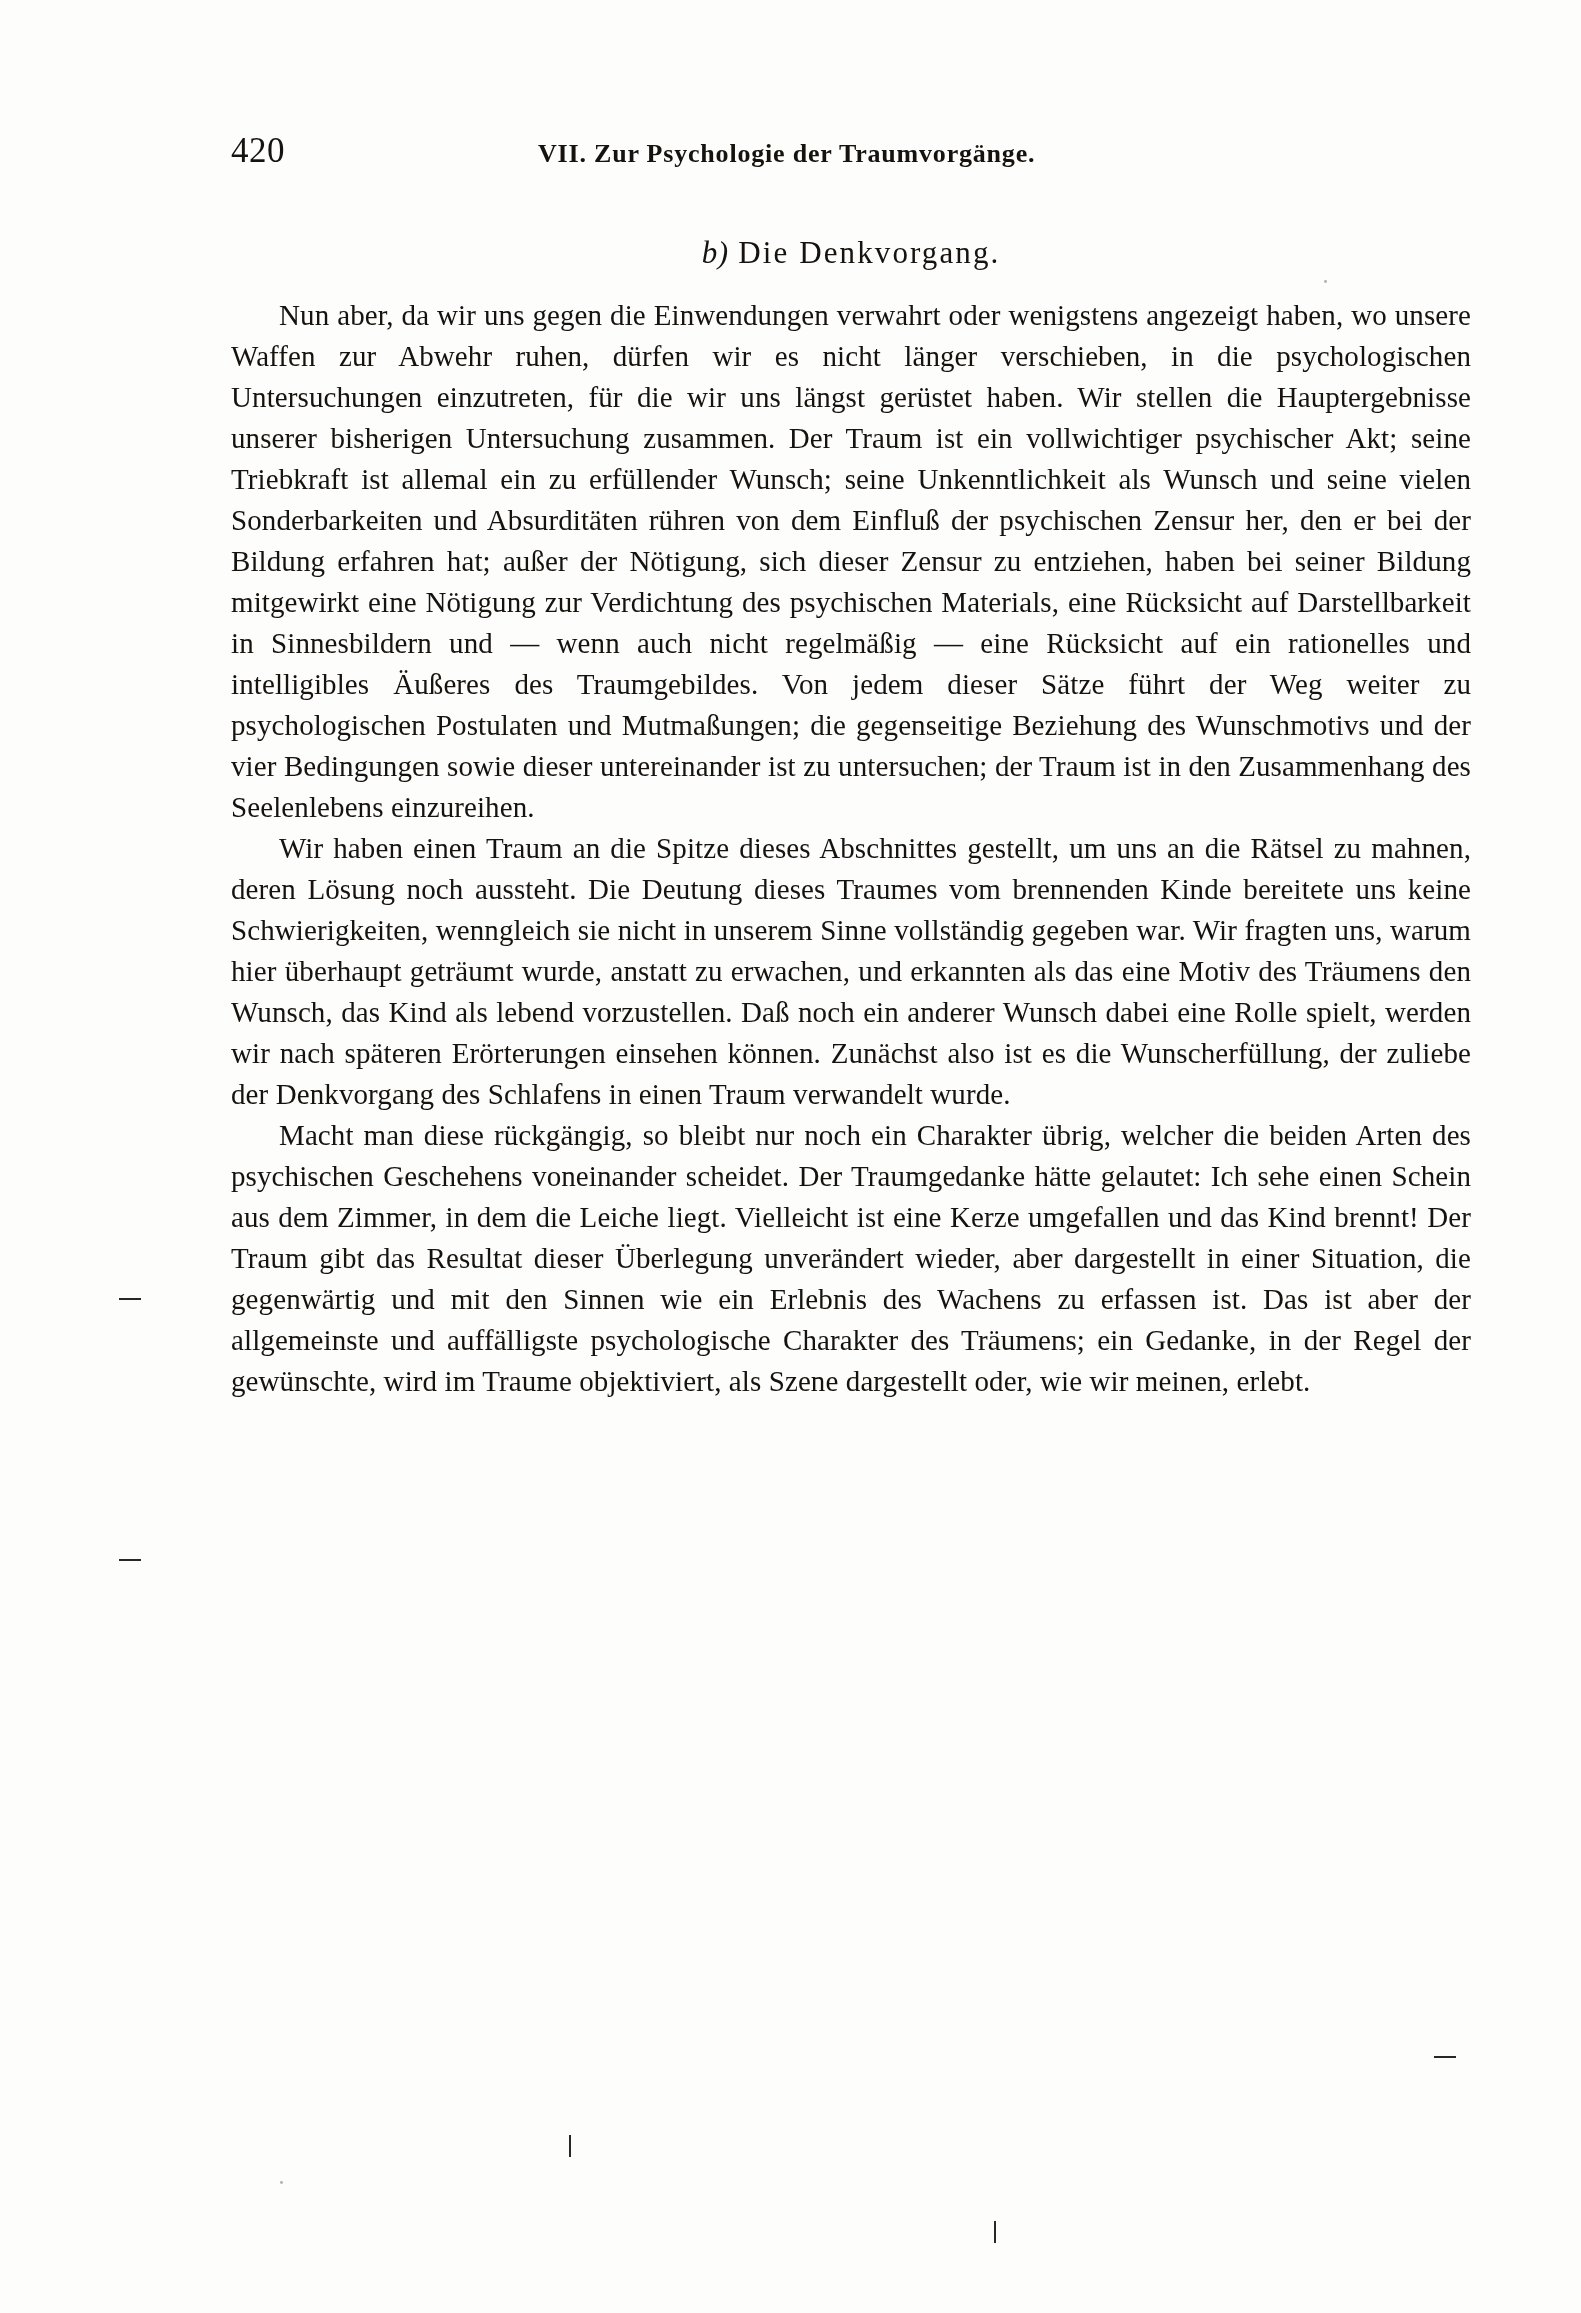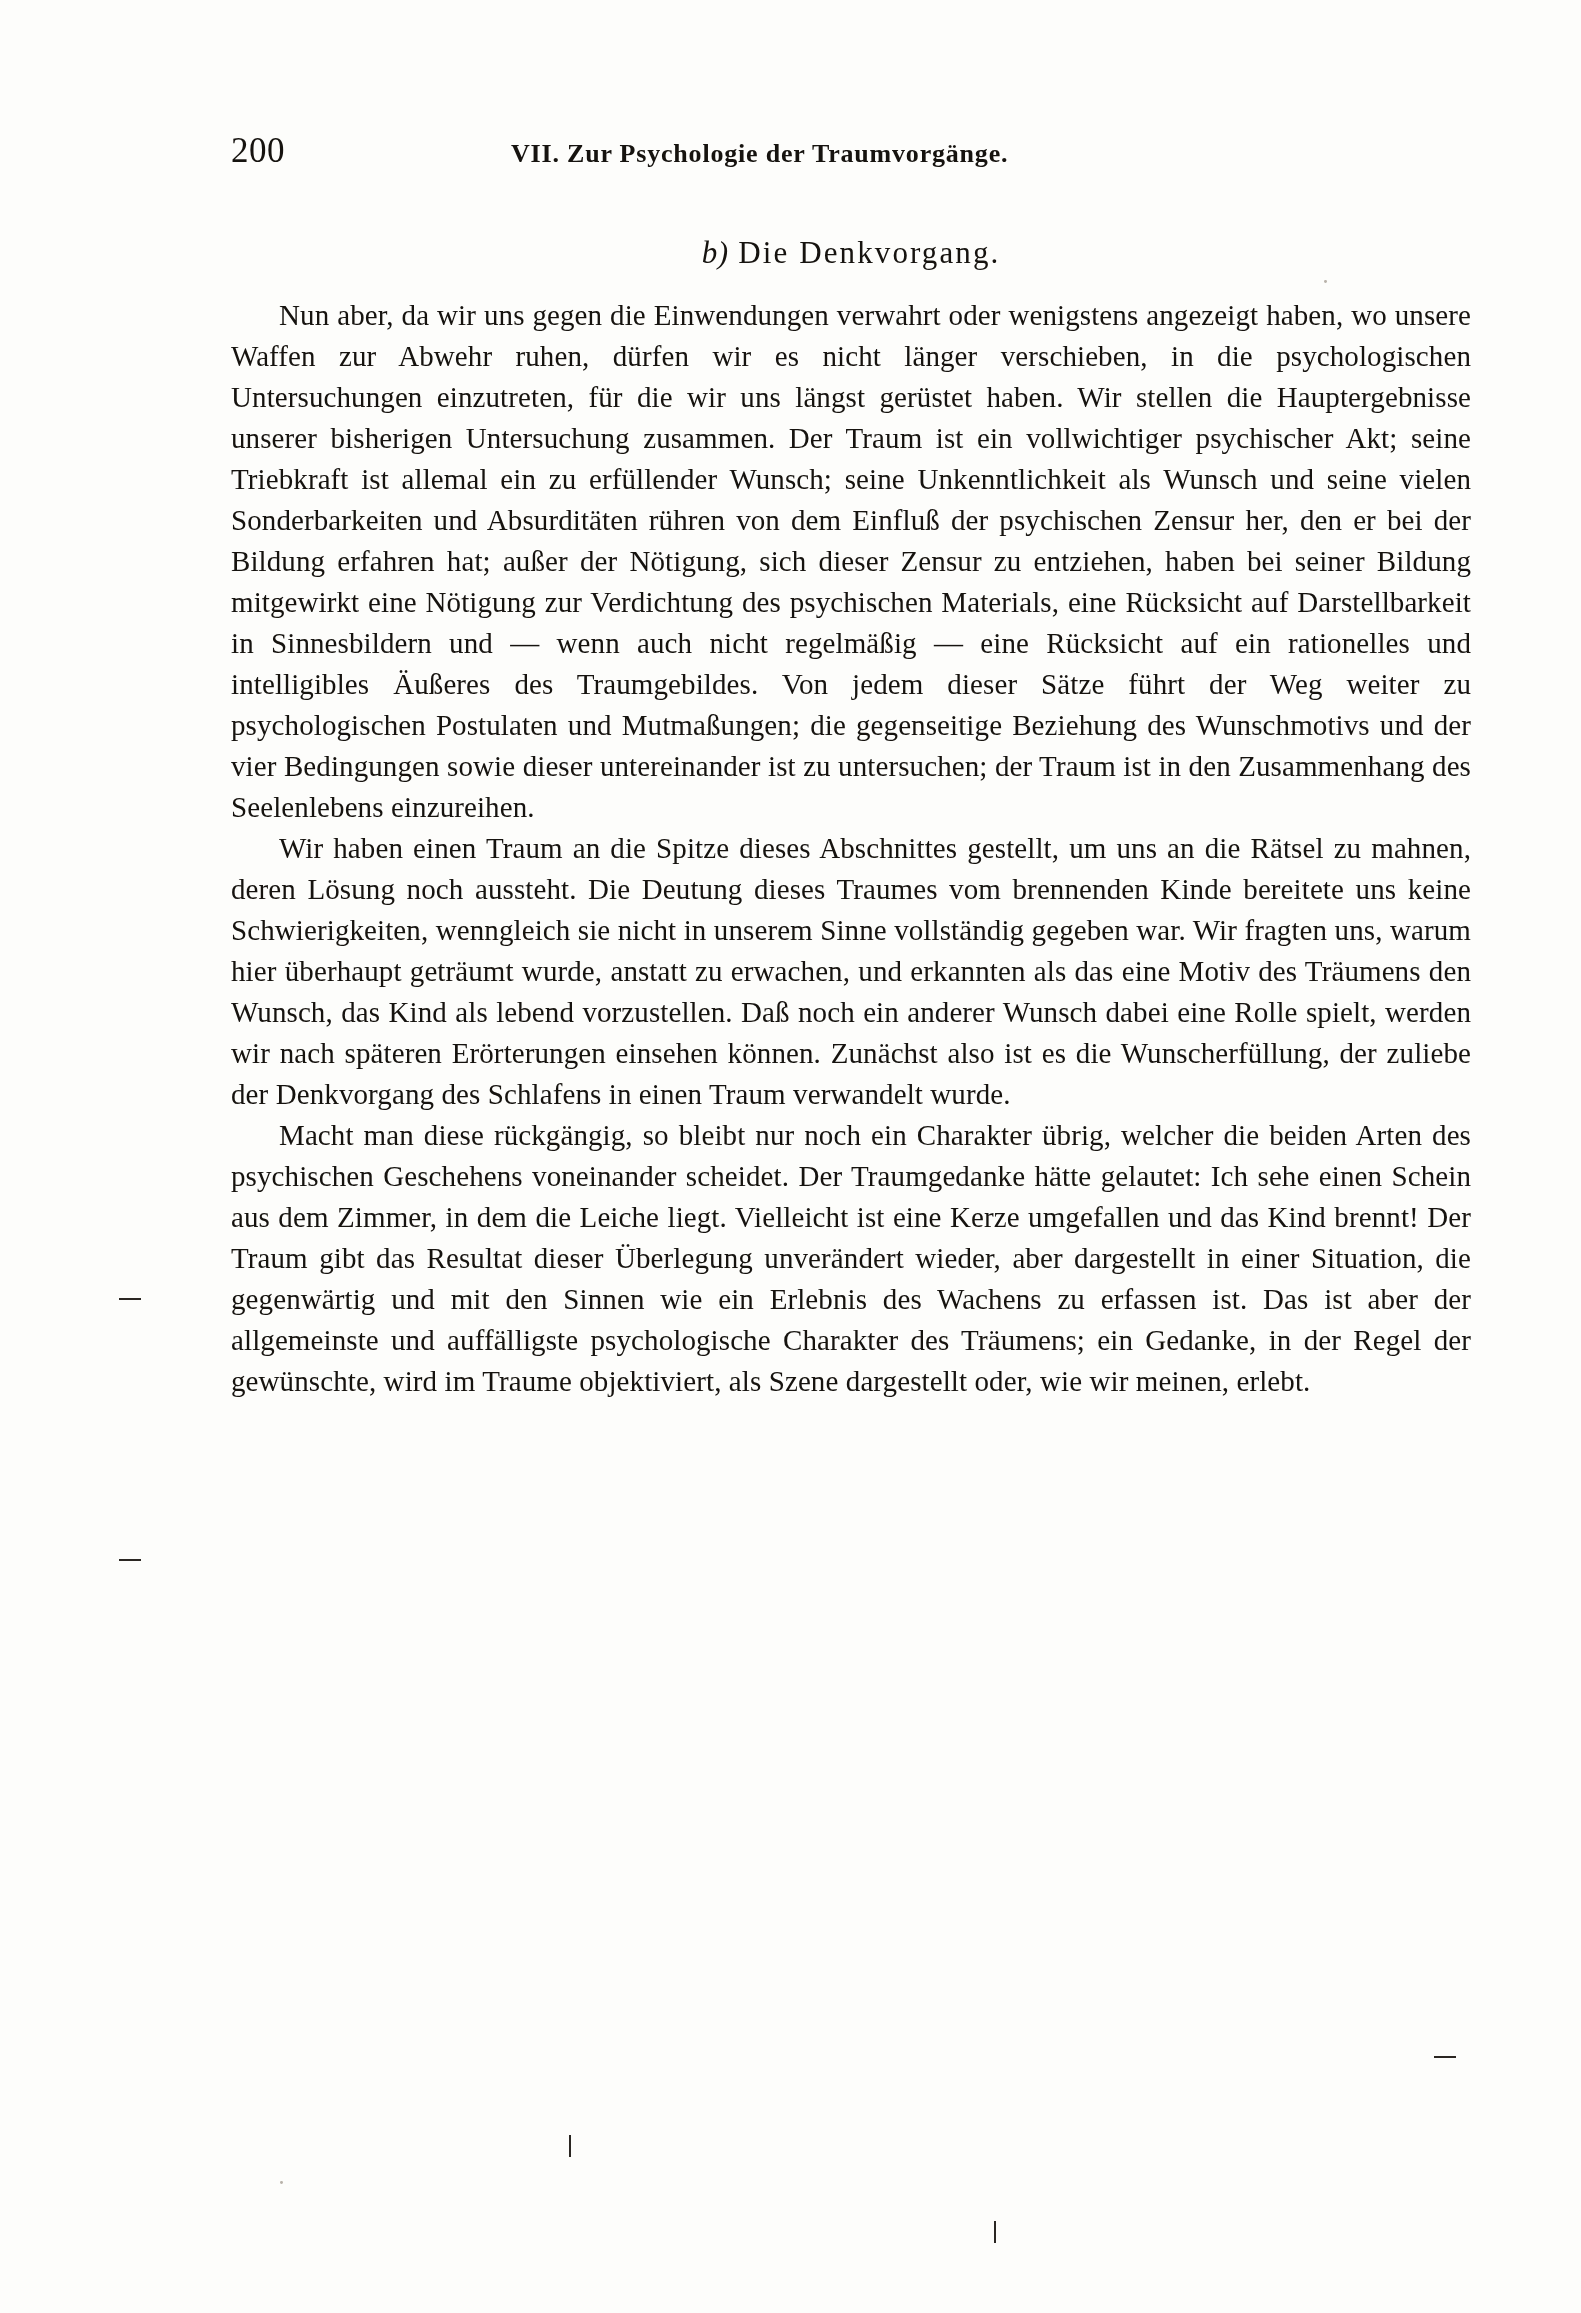--- a/index.html
+++ b/index.html
@@ -38,21 +38,21 @@
   .folio {
     position: absolute;
     left: 0;
     top: 0;
     font-size: 35px;
     letter-spacing: 0.5px;
     color: #16130f;
   }
   .running-head {
     position: absolute;
-    left: 280px;
+    left: 307px;
     top: 7.5px;
     font-size: 26px;
     letter-spacing: 0.8px;
     font-weight: 600;
     color: #16130f;
     white-space: nowrap;
   }
   p.body {
     margin: 0;
     font-size: 29px;
@@ -108,21 +108,21 @@
   <div class="tick tick-h" style="left:1434px; top:2056px;"></div>
   <div class="tick tick-v" style="left:569px; top:2135px;"></div>
   <div class="tick tick-v" style="left:994px; top:2221px;"></div>
 
   <div class="noise-dot" style="left:280px; top:2181px;"></div>
   <div class="noise-dot" style="left:1324px; top:280px;"></div>
 
   <div class="content">
 
     <div class="header-row">
-      <div class="folio">200</div>
+      <div class="folio">420</div>
       <div class="running-head">VII. Zur Psychologie der Traumvorgänge.</div>
     </div>
 
 
     <div class="section-title">
       <span class="ital">b)</span>
       <span>Die Denkvorgang.</span>
     </div>
 
     <p class="body indent">Nun aber, da wir uns gegen die Einwendungen verwahrt oder wenigstens angezeigt haben, wo unsere Waffen zur Abwehr ruhen, dürfen wir es nicht länger verschieben, in die psychologischen Untersuchungen einzutreten, für die wir uns längst gerüstet haben. Wir stellen die Hauptergebnisse unserer bisherigen Untersuchung zusammen. Der Traum ist ein vollwichtiger psychischer Akt; seine Triebkraft ist allemal ein zu erfüllender Wunsch; seine Unkenntlichkeit als Wunsch und seine vielen Sonderbarkeiten und Absurditäten rühren von dem Einfluß der psychischen Zensur her, den er bei der Bildung erfahren hat; außer der Nötigung, sich dieser Zensur zu entziehen, haben bei seiner Bildung mitgewirkt eine Nötigung zur Verdichtung des psychischen Materials, eine Rücksicht auf Darstellbarkeit in Sinnesbildern und — wenn auch nicht regelmäßig — eine Rücksicht auf ein rationelles und intelligibles Äußeres des Traumgebildes. Von jedem dieser Sätze führt der Weg weiter zu psychologischen Postulaten und Mutmaßungen; die gegenseitige Beziehung des Wunschmotivs und der vier Bedingungen sowie dieser untereinander ist zu untersuchen; der Traum ist in den Zusammenhang des Seelenlebens einzureihen.</p>

